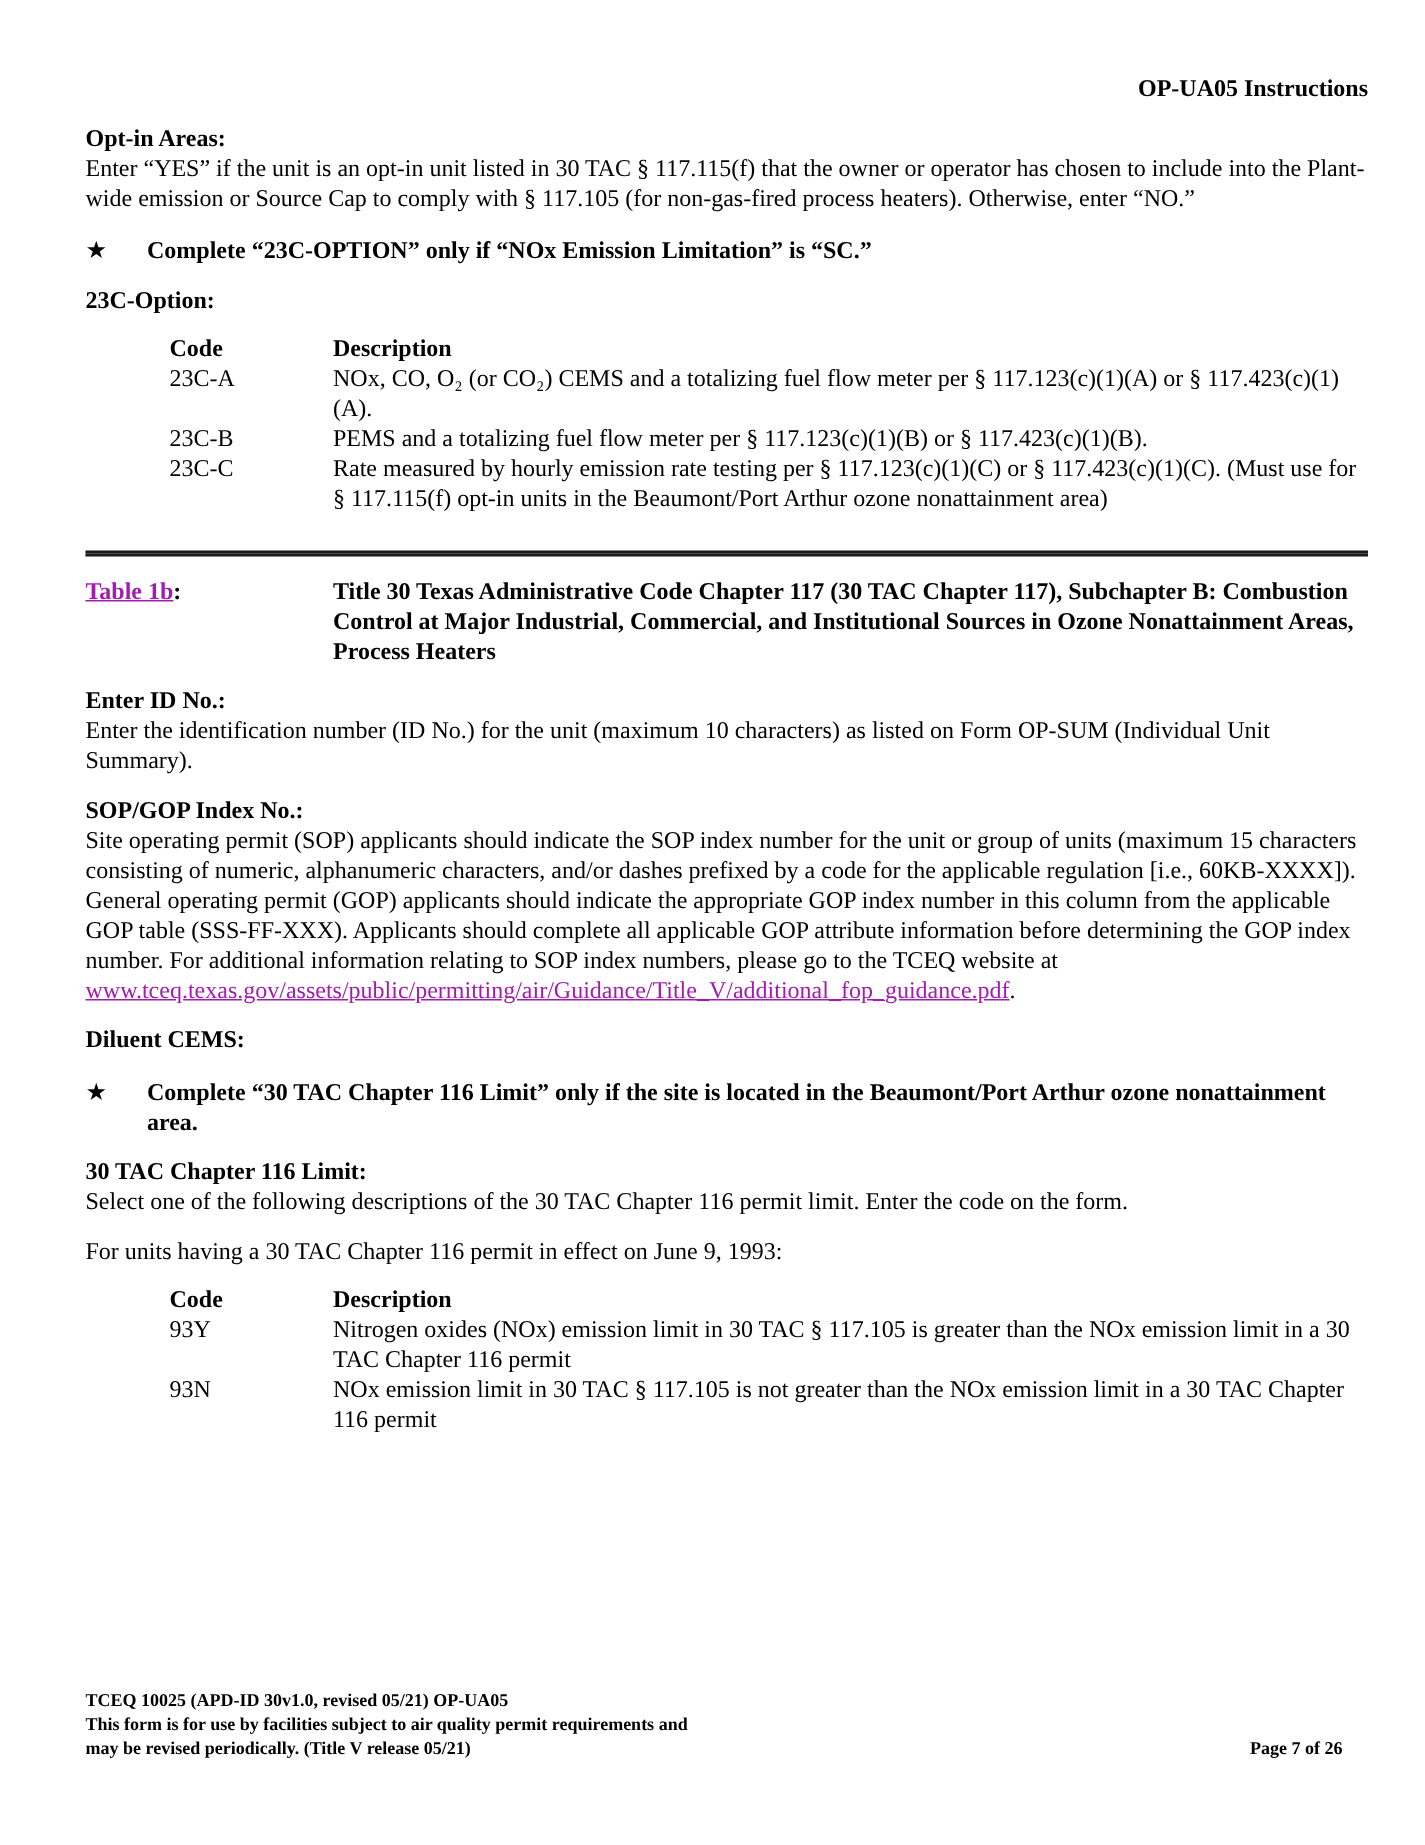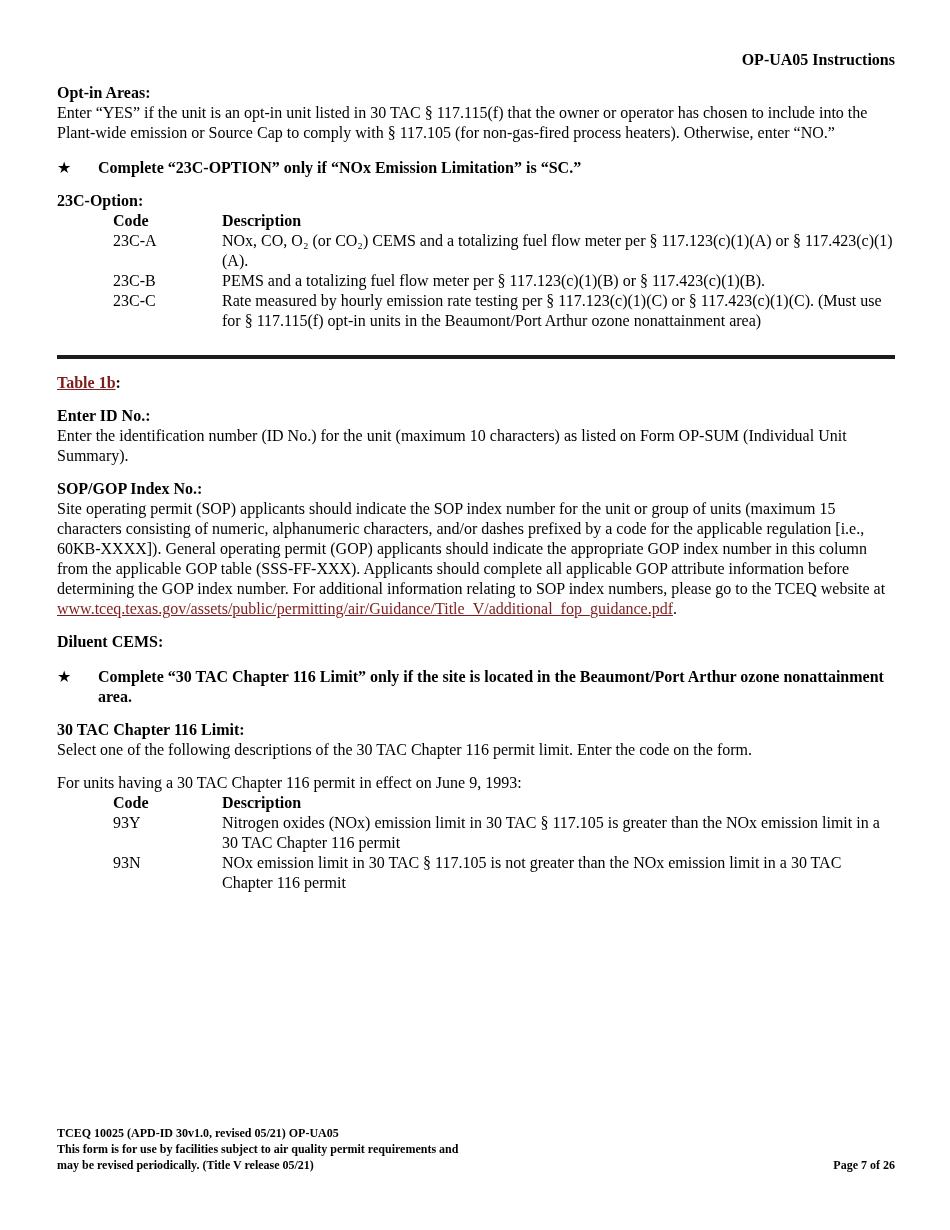--- a/index.html
+++ b/index.html
@@ -2,21 +2,21 @@
 <html><head>
 <meta charset="utf-8">
 <style>
   * { margin: 0; padding: 0; box-sizing: border-box; }
   html, body { background: #ffffff; }
   .page {
     position: relative;
     width: 950px;
     height: 1230px;
     background: #ffffff;
-    padding: 50px 55px 0 57px;
+    padding: 50px 38px 0 57px;
     font-family: "Liberation Serif", "DejaVu Serif", serif;
     font-size: 16px;
     line-height: 20px;
     color: #000000;
     overflow: hidden;
   }
   .hdr-right {
     text-align: right;
     font-weight: bold;
   }
@@ -32,38 +32,38 @@
     display: flex;
     margin-top: 15px;
     font-weight: bold;
   }
   .note .star {
     width: 41px;
     flex-shrink: 0;
     font-weight: normal;
   }
   .note .note-text { flex: 1; }
-  .code-table { margin-top: 0; padding-left: 56px; }
+  .code-table { margin-top: 12px; padding-left: 56px; }
   .trow { display: flex; }
   .trow .tcode { width: 109px; flex-shrink: 0; }
   .trow .tdesc { flex: 1; }
   .trow.thead { font-weight: bold; }
   .divider {
     margin-top: 24px;
     margin-bottom: 14px;
     height: 2px;
     border-top: 2px solid #1c1c1c;
     border-bottom: 2px solid #1c1c1c;
     background: #d9d9d9;
   }
   .table1b { display: flex; margin-top: 12px; }
   .t1b-label { width: 165px; flex-shrink: 0; font-weight: bold; }
   .t1b-title { flex: 1; font-weight: bold; }
   a.doc-link {
-    color: #7f1d1d;
+    color: #a21caf;
     text-decoration: underline;
     cursor: pointer;
   }
   .t1b-label a.doc-link { font-weight: bold; }
   .footer {
     position: absolute;
     left: 57px;
     right: 55px;
     top: 1125px;
     display: flex;
@@ -107,20 +107,21 @@
     <div class="trow">
       <div class="tcode">23C-C</div>
       <div class="tdesc">Rate measured by hourly emission rate testing per § 117.123(c)(1)(C) or § 117.423(c)(1)(C). (Must use for § 117.115(f) opt-in units in the Beaumont/Port Arthur ozone nonattainment area)</div>
     </div>
   </div>
 
   <div class="divider"></div>
 
   <div class="table1b">
     <div class="t1b-label"><a class="doc-link">Table 1b</a><span>:</span></div>
+    <div class="t1b-title">Title 30 Texas Administrative Code Chapter 117 (30 TAC Chapter 117), Subchapter B: Combustion Control at Major Industrial, Commercial, and Institutional Sources in Ozone Nonattainment Areas, Process Heaters</div>
   </div>
 
   <h3 class="sec-heading">Enter ID No.:</h3>
   <p class="body-text">Enter the identification number (ID No.) for the unit (maximum 10 characters) as listed on Form OP-SUM (Individual Unit Summary).</p>
 
   <h3 class="sec-heading">SOP/GOP Index No.:</h3>
   <p class="body-text"><span>Site operating permit (SOP) applicants should indicate the SOP index number for the unit or group of units (maximum 15 characters consisting of numeric, alphanumeric characters, and/or dashes prefixed by a code for the applicable regulation [i.e., 60KB-XXXX]). General operating permit (GOP) applicants should indicate the appropriate GOP index number in this column from the applicable GOP table (SSS-FF-XXX). Applicants should complete all applicable GOP attribute information before determining the GOP index number. For additional information relating to SOP index numbers, please go to the TCEQ website at </span><a class="doc-link">www.tceq.texas.gov/assets/public/permitting/air/Guidance/Title_V/additional_fop_guidance.pdf</a><span>.</span></p>
 
   <h3 class="sec-heading">Diluent CEMS:</h3>
 

